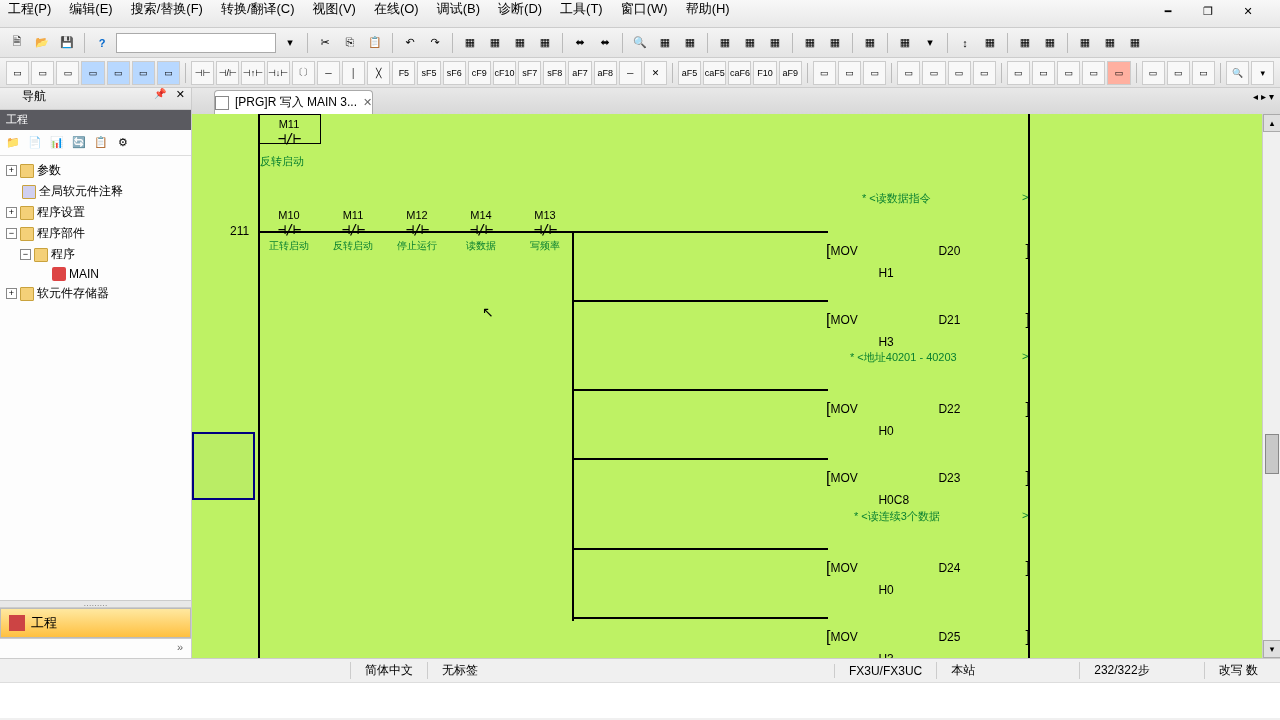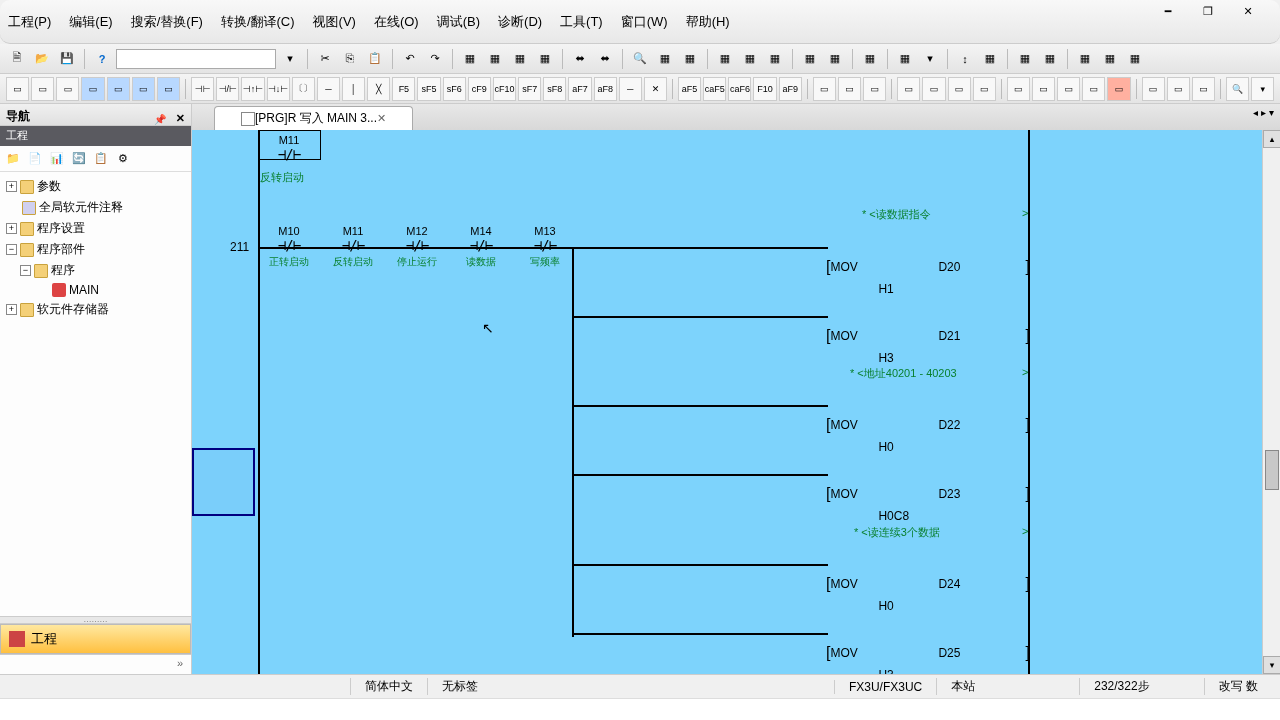--- a/index.html
+++ b/index.html
@@ -1,34 +1,34 @@
 <!DOCTYPE html>
 <html><head>
 <meta charset="utf-8">
 <style>
 * { box-sizing: border-box; margin: 0; padding: 0; font-family: "Microsoft YaHei", "SimSun", sans-serif; }
 body { width: 1280px; height: 720px; background: #f0f0f0; overflow: hidden; position: relative; }
 
-.menubar { height: 44px; background: linear-gradient(#f8f8f8, #e8e8e8); border-bottom: 1px solid #ccc; display: flex; align-items: center; padding: 0 8px; font-size: 13px; border-radius: 10px; }
+.menubar { height: 28px; background: linear-gradient(#f8f8f8, #e8e8e8); border-bottom: 1px solid #ccc; display: flex; align-items: flex-start; padding: 0 8px; font-size: 13px; }
 .menubar span { margin-right: 18px; cursor: pointer; }
 .window-controls { position: absolute; right: 6px; top: 4px; display: flex; gap: 6px; font-size: 11px; }
 .window-controls span { width: 16px; height: 14px; display: inline-flex; align-items: center; justify-content: center; cursor: pointer; }
 
 .toolbar { height: 30px; background: linear-gradient(#f4f4f4, #e4e4e4); border-bottom: 1px solid #ccc; display: flex; align-items: center; padding: 0 6px; gap: 3px; }
 .toolbar .btn { width: 22px; height: 22px; border: 1px solid transparent; display: inline-flex; align-items: center; justify-content: center; font-size: 11px; cursor: pointer; border-radius: 2px; }
 .toolbar .sep { width: 1px; height: 20px; background: #bbb; margin: 0 3px; }
 .toolbar .combo { width: 160px; height: 20px; border: 1px solid #aaa; background: #fff; }
 
 .toolbar2 { height: 30px; background: linear-gradient(#f4f4f4, #e4e4e4); border-bottom: 1px solid #ccc; display: flex; align-items: center; padding: 0 6px; gap: 2px; }
 .toolbar2 .btn { width: 24px; height: 24px; border: 1px solid #ccc; background: #f8f8f8; display: inline-flex; align-items: center; justify-content: center; font-size: 9px; cursor: pointer; }
 
 .main-area { display: flex; height: 570px; }
 
 .sidebar { width: 192px; background: #fdfdfd; border-right: 1px solid #ccc; display: flex; flex-direction: column; }
-.sidebar-header { height: 22px; background: linear-gradient(#f0f0f0, #e0e0e0); display: flex; align-items: flex-end; padding: 0 6px; font-size: 12px; font-weight: bold; border-bottom: 1px solid #ccc; position: relative; }
+.sidebar-header { height: 22px; background: linear-gradient(#f0f0f0, #e0e0e0); display: flex; align-items: flex-start; padding: 0 22px; font-size: 12px; font-weight: normal; border-bottom: 1px solid #ccc; position: relative; }
 .sidebar-header .pin { position: absolute; right: 24px; font-size: 10px; }
 .sidebar-header .close { position: absolute; right: 6px; font-size: 11px; }
 .sidebar-sub { height: 20px; background: #5a5a60; color: #fff; font-size: 11px; padding: 2px 6px; }
 .sidebar-tools { height: 26px; border-bottom: 1px solid #ddd; display: flex; align-items: center; padding: 0 4px; gap: 4px; }
 .sidebar-tools span { width: 18px; height: 18px; display: inline-flex; align-items: center; justify-content: center; font-size: 11px; }
 .tree { flex: 1; padding: 4px 2px; font-size: 12px; overflow: auto; }
 .tree-item { padding: 2px 0 2px 4px; display: flex; align-items: center; gap: 3px; cursor: pointer; white-space: nowrap; }
 .tree-item .exp { width: 11px; height: 11px; border: 1px solid #888; font-size: 9px; line-height: 9px; text-align: center; background: #fff; }
 .tree-item .icon { width: 14px; height: 14px; display: inline-block; }
 .folder-icon { background: #f4d078; border: 1px solid #c9a23d; border-radius: 1px; }
@@ -38,26 +38,26 @@
 
 .sidebar-splitter { height: 8px; background: #e8e8e8; border-top: 1px solid #ccc; border-bottom: 1px solid #ccc; text-align: center; font-size: 8px; color: #888; }
 .sidebar-buttons { }
 .sidebar-btn { height: 30px; border: 1px solid #bbb; background: linear-gradient(#fdfdfd, #ededed); display: flex; align-items: center; padding: 0 8px; font-size: 13px; cursor: pointer; gap: 6px; }
 .sidebar-btn.active { background: linear-gradient(#ffe8a0, #ffc040); }
 .sidebar-btn .icon { width: 16px; height: 16px; }
 .sidebar-footer { height: 20px; border-top: 1px solid #ccc; text-align: right; padding: 2px 8px; font-size: 11px; color: #666; }
 
 .editor-area { flex: 1; display: flex; flex-direction: column; background: #fff; }
 .tab-bar { height: 26px; background: linear-gradient(#e8e8e8, #d8d8d8); display: flex; align-items: flex-end; padding: 0 4px; position: relative; }
-.tab { height: 24px; background: #fff; border: 1px solid #aaa; border-bottom: none; border-radius: 4px 4px 0 0; padding: 3px 26px; font-size: 12px; display: flex; align-items: center; gap: 0; margin-left: 18px; }
+.tab { height: 24px; background: #fff; border: 1px solid #aaa; border-bottom: none; border-radius: 4px 4px 0 0; padding: 3px 0; font-size: 12px; display: flex; align-items: center; gap: 6px; margin-left: 18px; }
 .tab .doc-icon { width: 14px; height: 14px; background: #fff; border: 1px solid #888; position: relative; }
 .tab .close-icon { font-size: 11px; color: #666; cursor: pointer; }
 .tab-nav { position: absolute; right: 6px; top: 3px; font-size: 10px; display: flex; gap: 3px; }
 
-.ladder-view { flex: 1; position: relative; overflow: hidden; background: #7dd3fc; }
+.ladder-view { flex: 1; position: relative; overflow: hidden; background: #bef264; }
 .vscroll { position: absolute; right: 0; top: 0; bottom: 0; width: 18px; background: #f0f0f0; border-left: 1px solid #ccc; }
 .vscroll .arrow-up { position: absolute; top: 0; width: 18px; height: 18px; background: #e0e0e0; border: 1px solid #aaa; text-align: center; font-size: 9px; line-height: 16px; }
 .vscroll .arrow-dn { position: absolute; bottom: 0; width: 18px; height: 18px; background: #e0e0e0; border: 1px solid #aaa; text-align: center; font-size: 9px; line-height: 16px; }
 .vscroll .thumb { position: absolute; top: 320px; width: 14px; height: 40px; left: 2px; background: #c8c8c8; border: 1px solid #888; }
 
 .ladder-content { position: absolute; left: 0; right: 18px; top: 0; bottom: 0; }
 .rung-left { position: absolute; left: 66px; top: 0; bottom: 0; width: 2px; background: #000; }
 .rung-right { position: absolute; left: 836px; top: 0; bottom: 0; width: 2px; background: #000; }
 
 .step-num { position: absolute; font-size: 12px; color: #000; }

